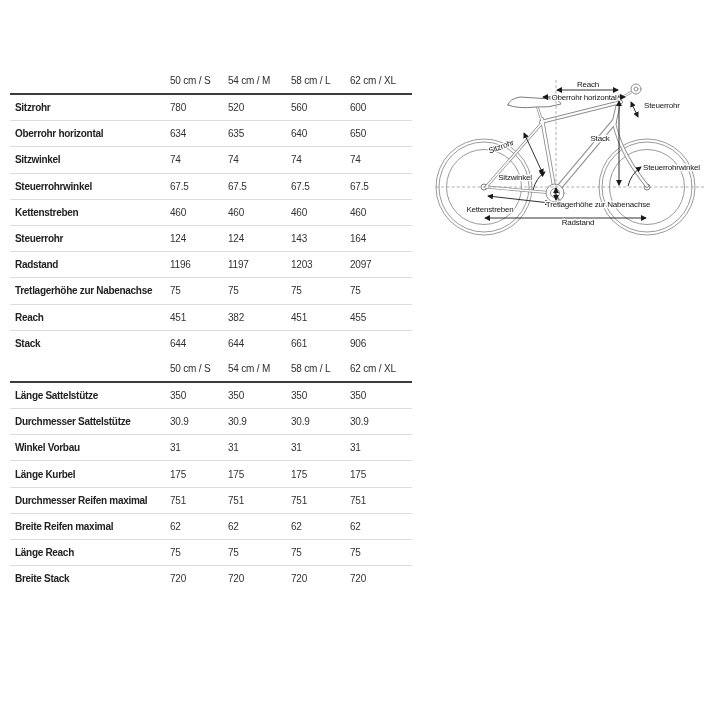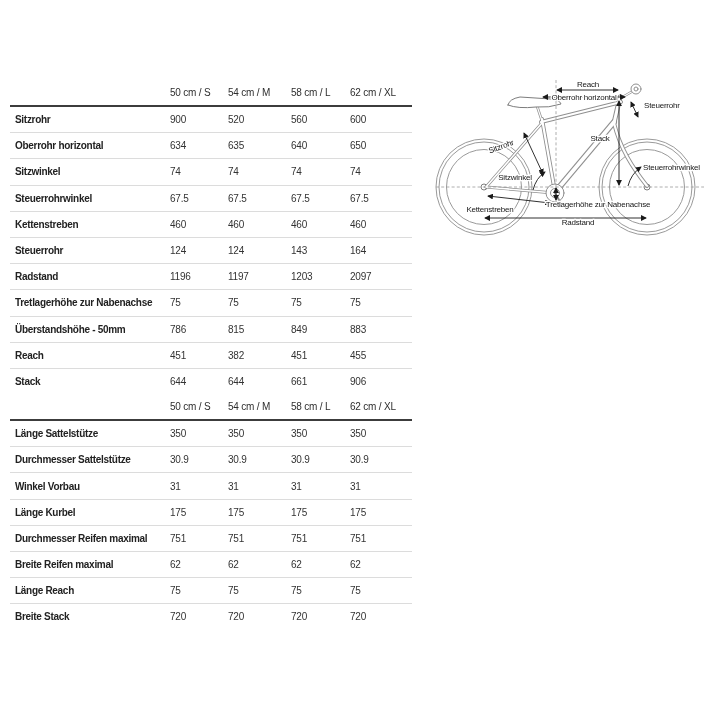--- a/index.html
+++ b/index.html
@@ -2,21 +2,21 @@
 <html><head>
 <meta charset="utf-8">
 <style>
   html,body{margin:0;padding:0;}
   body{
     width:720px;height:720px;position:relative;background:#ffffff;
     font-family:"Liberation Sans","DejaVu Sans",sans-serif;
     color:#262626;overflow:hidden;
   }
   #tables{
-    position:absolute;left:10px;top:80px;width:402px;
+    position:absolute;left:10px;top:68px;width:402px;
   }
   .geo-table{width:100%;}
   .g-head,.g-row{
     display:grid;
     grid-template-columns:160px 58px 63px 59px 1fr;
     align-items:center;
     letter-spacing:-0.2px;
   }
   .g-head{
     height:25px;
@@ -46,21 +46,21 @@
     <div class="geo-table">
       <div class="g-head">
         <div></div>
         <div>50 cm / S</div>
         <div>54 cm / M</div>
         <div>58 cm / L</div>
         <div>62 cm / XL</div>
       </div>
       <div class="g-row">
         <div class="lbl">Sitzrohr</div>
-        <div class="val">900</div>
+        <div class="val">780</div>
         <div class="val">520</div>
         <div class="val">560</div>
         <div class="val">600</div>
       </div>
       <div class="g-row">
         <div class="lbl">Oberrohr horizontal</div>
         <div class="val">634</div>
         <div class="val">635</div>
         <div class="val">640</div>
         <div class="val">650</div>
@@ -99,27 +99,20 @@
         <div class="val">1197</div>
         <div class="val">1203</div>
         <div class="val">2097</div>
       </div>
       <div class="g-row">
         <div class="lbl">Tretlagerhöhe zur Nabenachse</div>
         <div class="val">75</div>
         <div class="val">75</div>
         <div class="val">75</div>
         <div class="val">75</div>
-      </div>
-      <div class="g-row">
-        <div class="lbl">Überstandshöhe - 50mm</div>
-        <div class="val">786</div>
-        <div class="val">815</div>
-        <div class="val">849</div>
-        <div class="val">883</div>
       </div>
       <div class="g-row">
         <div class="lbl">Reach</div>
         <div class="val">451</div>
         <div class="val">382</div>
         <div class="val">451</div>
         <div class="val">455</div>
       </div>
       <div class="g-row">
         <div class="lbl">Stack</div>

